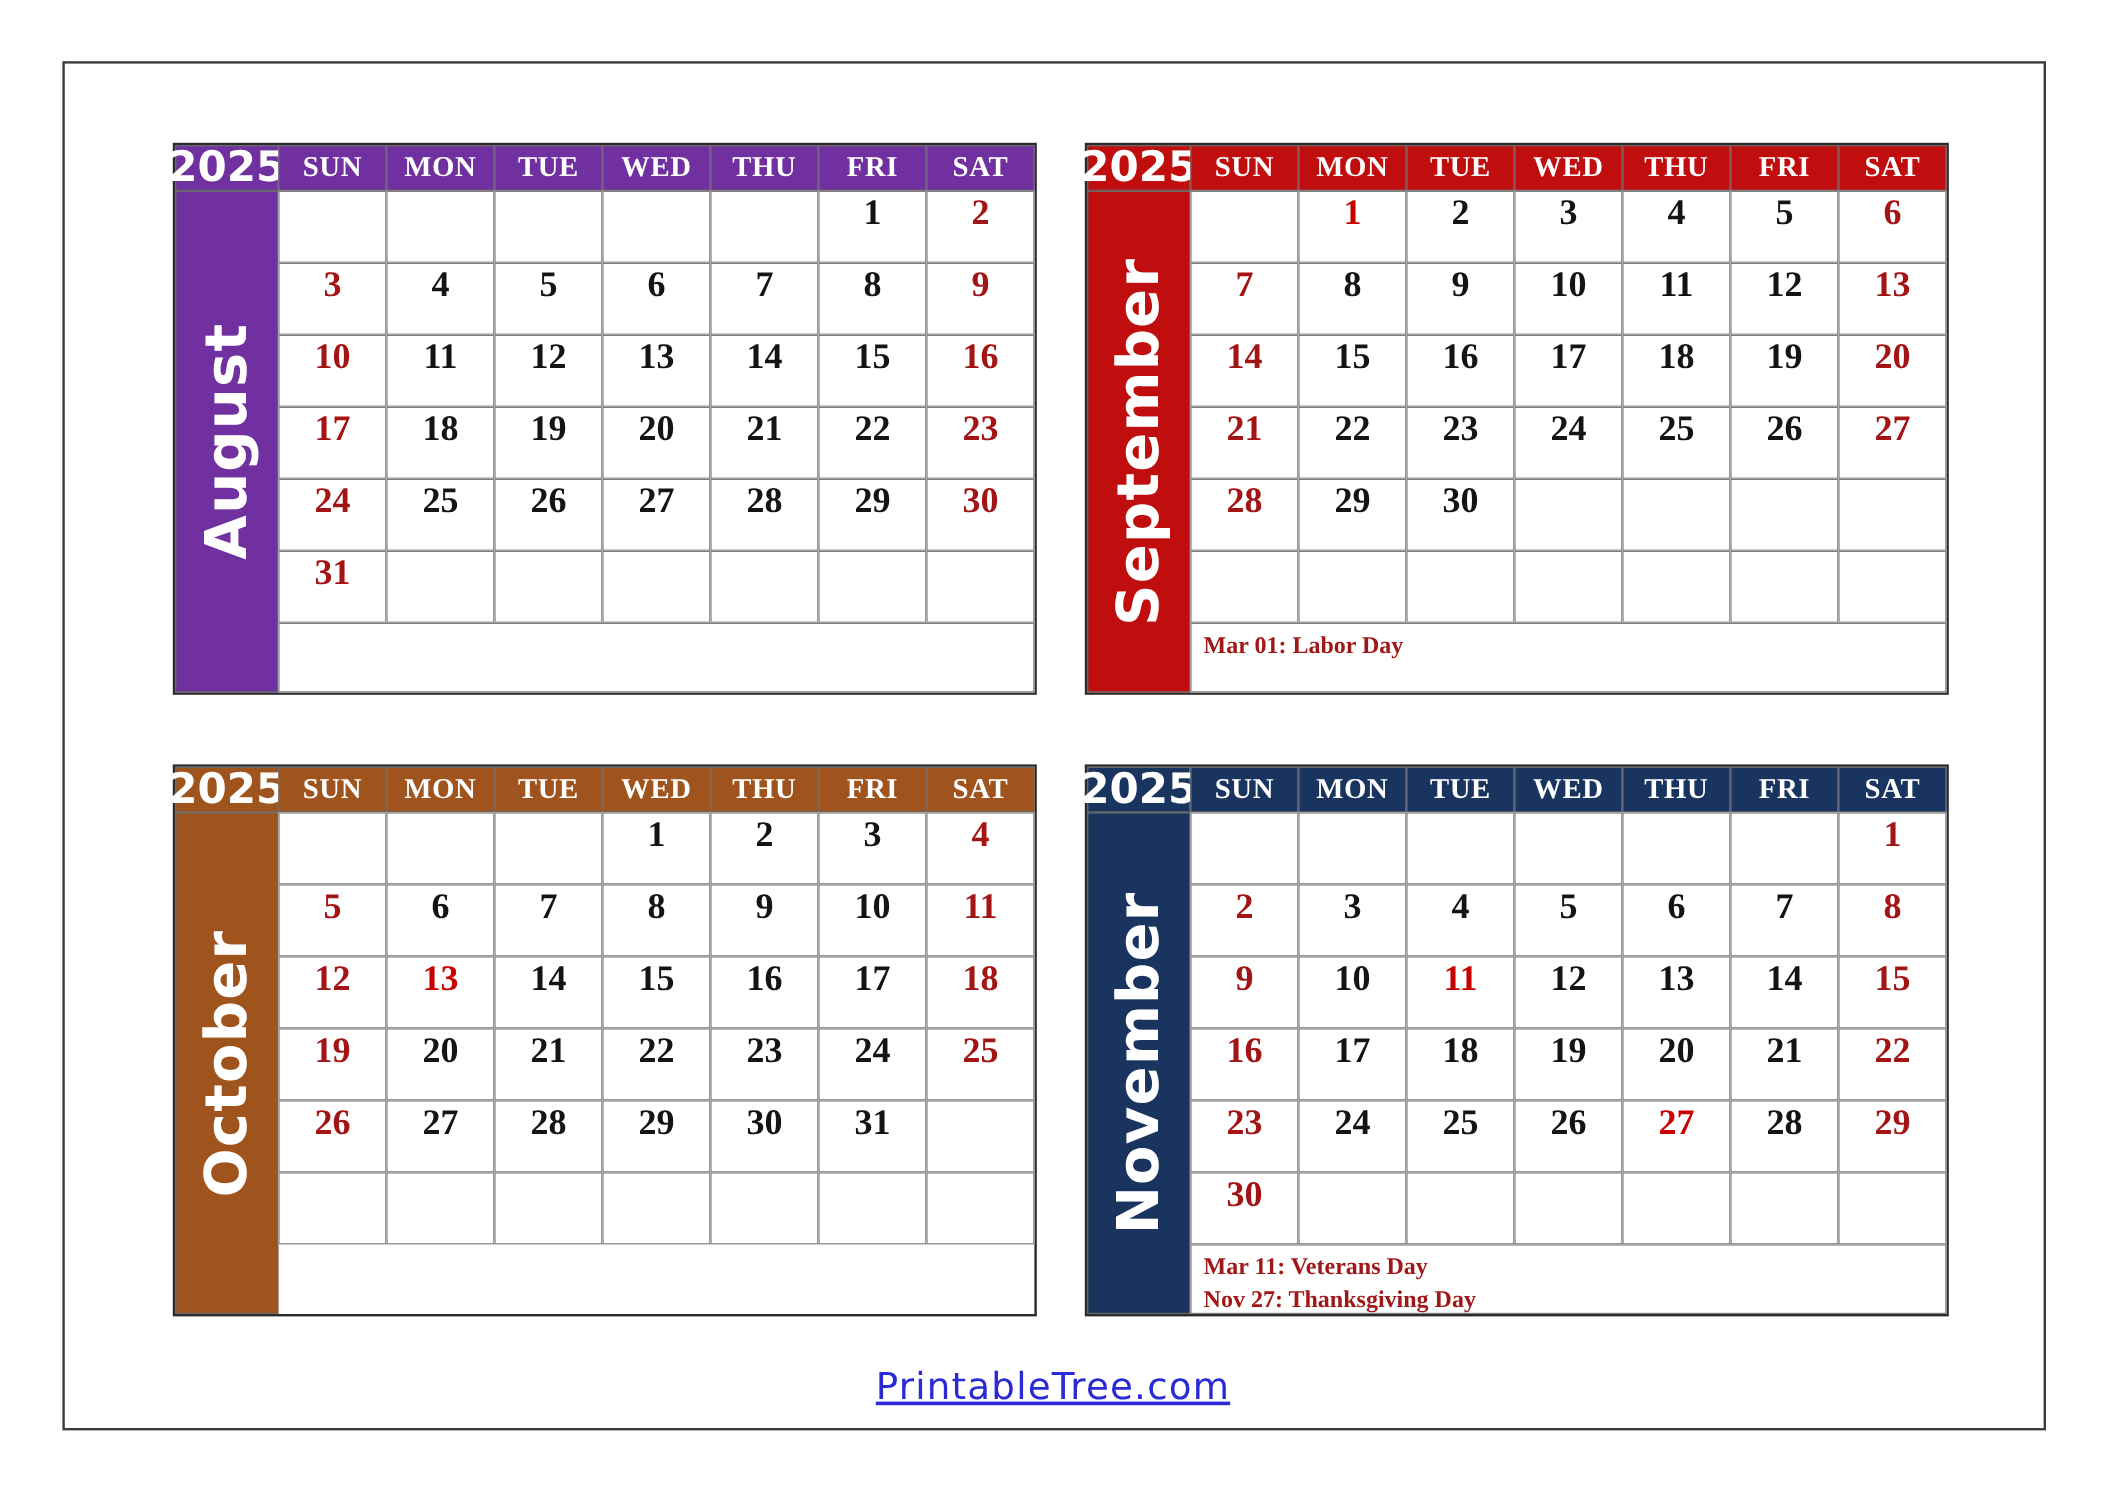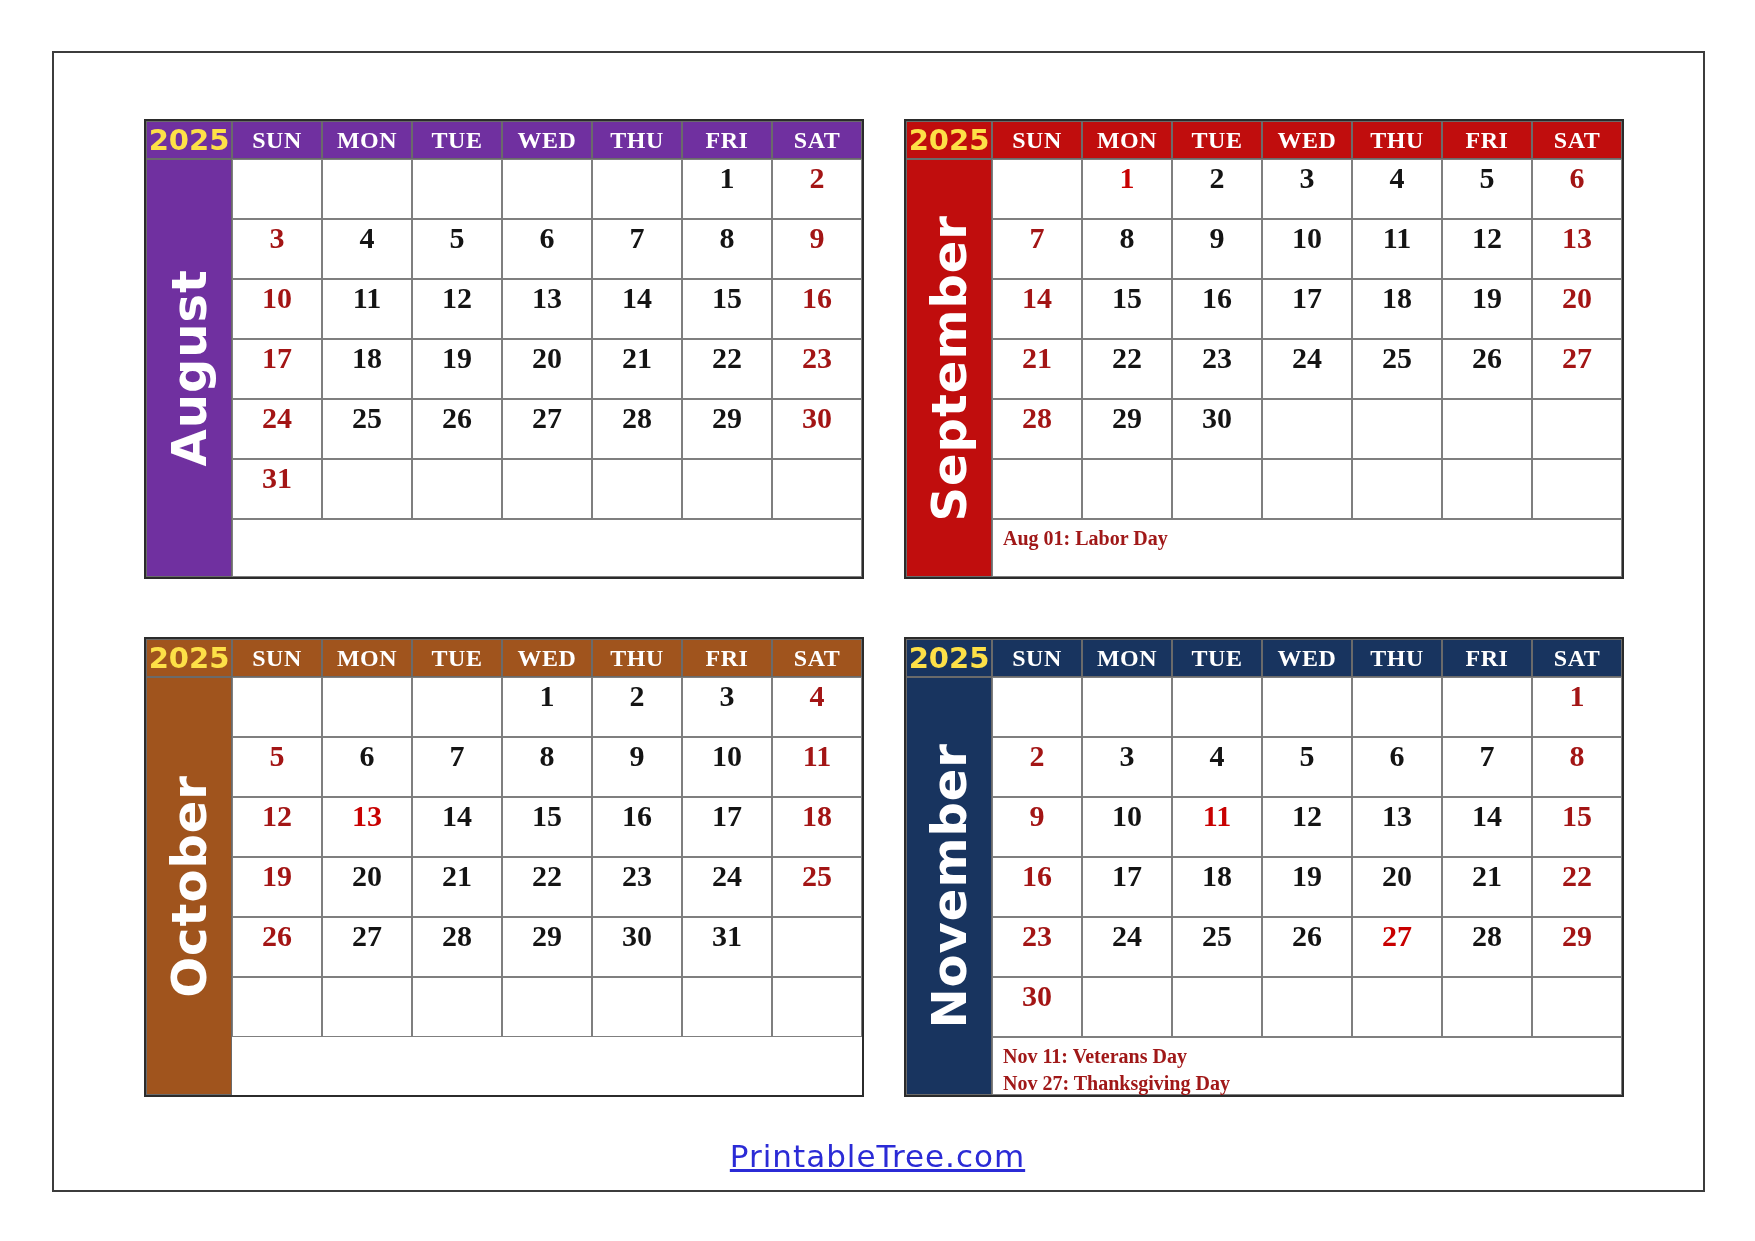--- a/index.html
+++ b/index.html
@@ -15,23 +15,23 @@
     position:absolute;
     display:grid;
     grid-template-columns:86px repeat(7,90px);
     grid-template-rows:38px repeat(6,60px) 58px;
     border:2px solid #2b2b2b;
     background:#ffffff;
   }
   .ycell{
     grid-column:1;grid-row:1;
     background:var(--accent);
-    color:#fde047;
+    color:#ffffff;
     font-family:"DejaVu Sans", sans-serif;
-    font-weight:bold;font-size:29px;
+    font-weight:bold;font-size:35px;
     display:flex;align-items:center;justify-content:center;
     border:1px solid #6a6a6a;
   }
   .hcell{
     background:var(--accent);
     color:#ffffff;
     font-family:"Liberation Serif", serif;
     font-weight:bold;font-size:24px;
     display:flex;align-items:center;justify-content:center;
     border:1px solid #6a6a6a;
@@ -210,21 +210,21 @@
     <div class="day-cell" style="grid-area: 6 / 7;"></div>
     <div class="day-cell" style="grid-area: 6 / 8;"></div>
     <div class="day-cell" style="grid-area: 7 / 2;"></div>
     <div class="day-cell" style="grid-area: 7 / 3;"></div>
     <div class="day-cell" style="grid-area: 7 / 4;"></div>
     <div class="day-cell" style="grid-area: 7 / 5;"></div>
     <div class="day-cell" style="grid-area: 7 / 6;"></div>
     <div class="day-cell" style="grid-area: 7 / 7;"></div>
     <div class="day-cell" style="grid-area: 7 / 8;"></div>
     <div class="notes">
-    <div class="note-line">Aug 01: Labor Day</div>
+    <div class="note-line">Mar 01: Labor Day</div>
     <div class="note-line"></div>
   </div>
 </div>
 
 <div class="calendar" id="cal-oct" style="--accent: #A0541D;">
   <div class="ycell">2025</div>
   <div class="hcell">SUN</div>
   <div class="hcell">MON</div>
   <div class="hcell">TUE</div>
   <div class="hcell">WED</div>
@@ -326,20 +326,20 @@
     <div class="day-cell" style="grid-area: 6 / 7;">28</div>
     <div class="day-cell weekend" style="grid-area: 6 / 8;">29</div>
     <div class="day-cell weekend" style="grid-area: 7 / 2;">30</div>
     <div class="day-cell" style="grid-area: 7 / 3;"></div>
     <div class="day-cell" style="grid-area: 7 / 4;"></div>
     <div class="day-cell" style="grid-area: 7 / 5;"></div>
     <div class="day-cell" style="grid-area: 7 / 6;"></div>
     <div class="day-cell" style="grid-area: 7 / 7;"></div>
     <div class="day-cell" style="grid-area: 7 / 8;"></div>
     <div class="notes">
-    <div class="note-line">Nov 11: Veterans Day</div>
+    <div class="note-line">Mar 11: Veterans Day</div>
     <div class="note-line">Nov 27: Thanksgiving Day</div>
   </div>
 </div>
 
 <div class="footer">
   <a href="#">PrintableTree.com</a>
 </div>
 
 </body></html>

